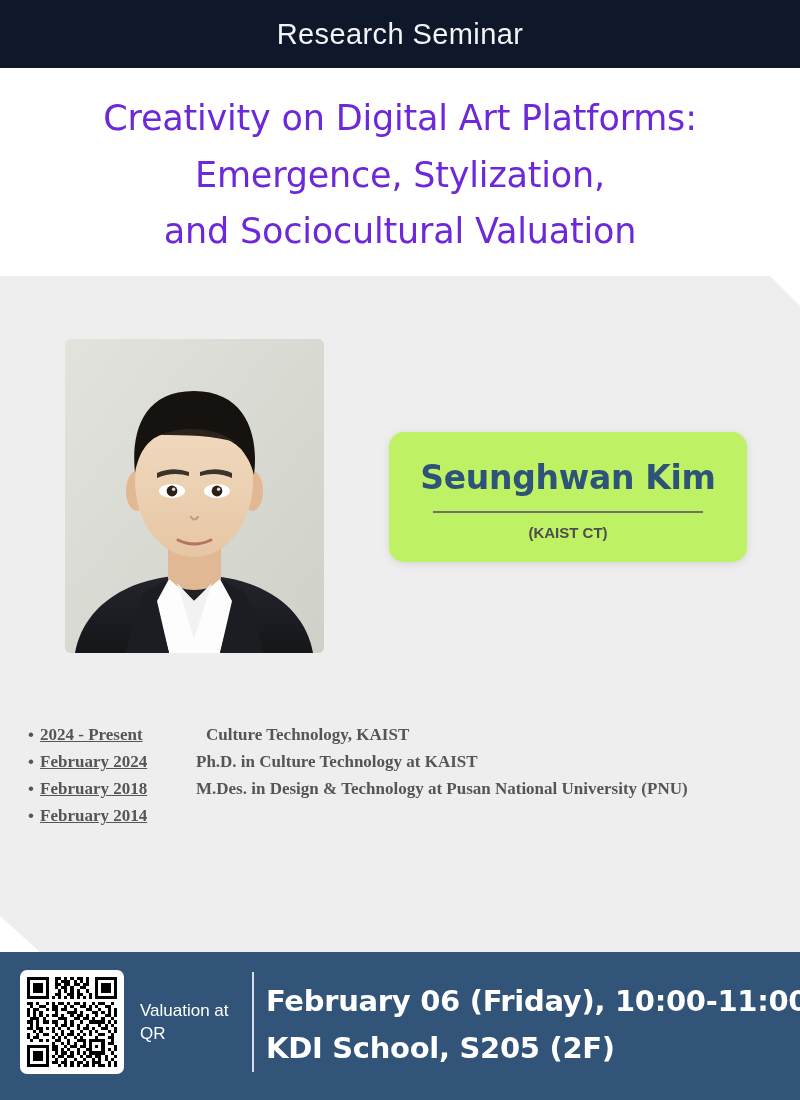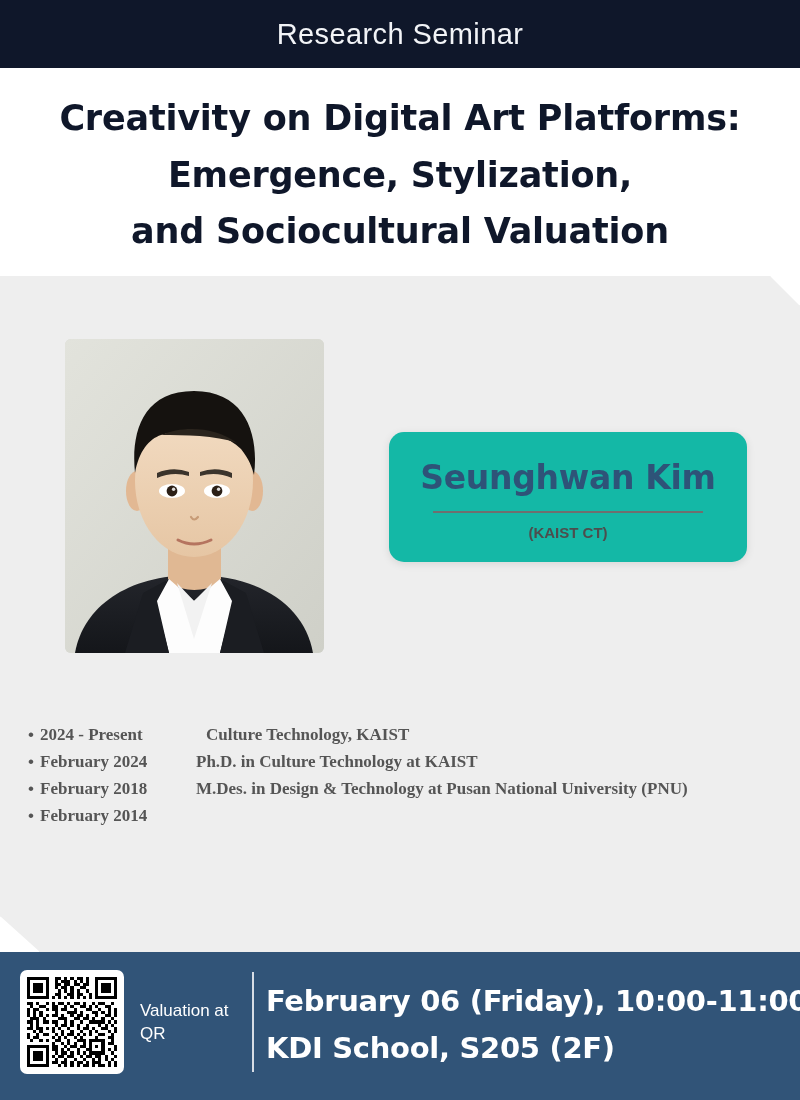--- a/index.html
+++ b/index.html
@@ -45,23 +45,23 @@
     width: 800px;
     height: 208px;
     background: #ffffff;
     display: flex;
     flex-direction: column;
     align-items: center;
     justify-content: center;
     padding-top: 6px;
   }
   .title-line {
-    color: #0f172a;
+    color: #6d28d9;
     font-size: 35px;
-    font-weight: bold;
+    font-weight: normal;
     line-height: 1.62;
     letter-spacing: -0.2px;
     font-family: "DejaVu Sans", sans-serif;
     white-space: nowrap;
   }
 
   
   .main-panel {
     position: absolute;
     top: 276px; left: 0;
@@ -84,21 +84,21 @@
     background: #d9dad4;
   }
   .photo-svg { display: block; width: 259px; height: 314px; }
 
   
   .name-card {
     position: absolute;
     top: 432px; left: 389px;
     width: 358px;
     height: 130px;
-    background: #14b8a6;
+    background: #bef264;
     border-radius: 15px;
     box-shadow: 0 2px 8px rgba(0,0,0,0.10);
     display: flex;
     flex-direction: column;
     align-items: center;
     justify-content: center;
   }
   .speaker-name {
     color: #2e5378;
     font-size: 33px;
@@ -140,20 +140,21 @@
     text-align: center;
   }
   .cv-period {
     flex: 0 0 152px;
     color: #555555;
     font-size: 17px;
     font-weight: bold;
     line-height: 26px;
     font-family: "Liberation Serif", serif;
     white-space: nowrap;
+    text-decoration: underline;
   }
   .cv-desc {
     flex: 1;
     color: #555555;
     font-size: 17px;
     font-weight: bold;
     line-height: 26px;
     font-family: "Liberation Serif", serif;
     padding-left: 4px;
   }

